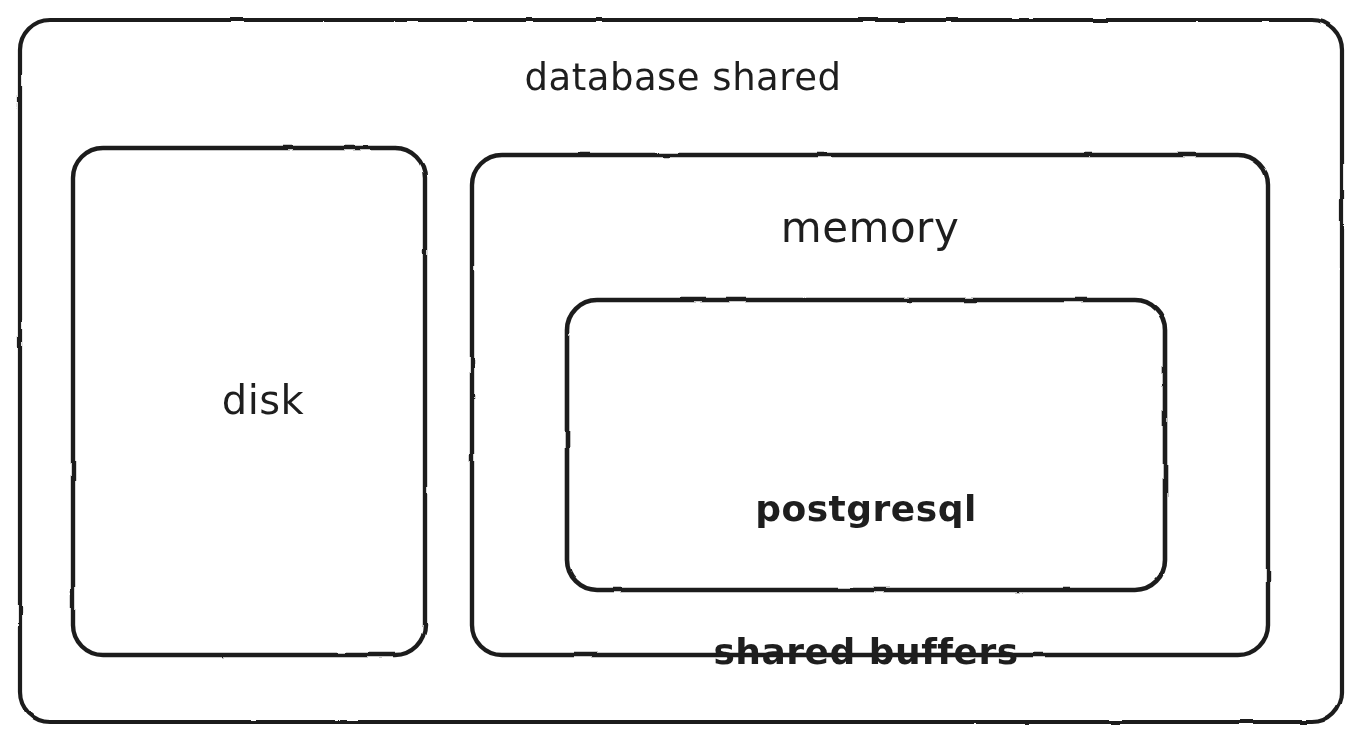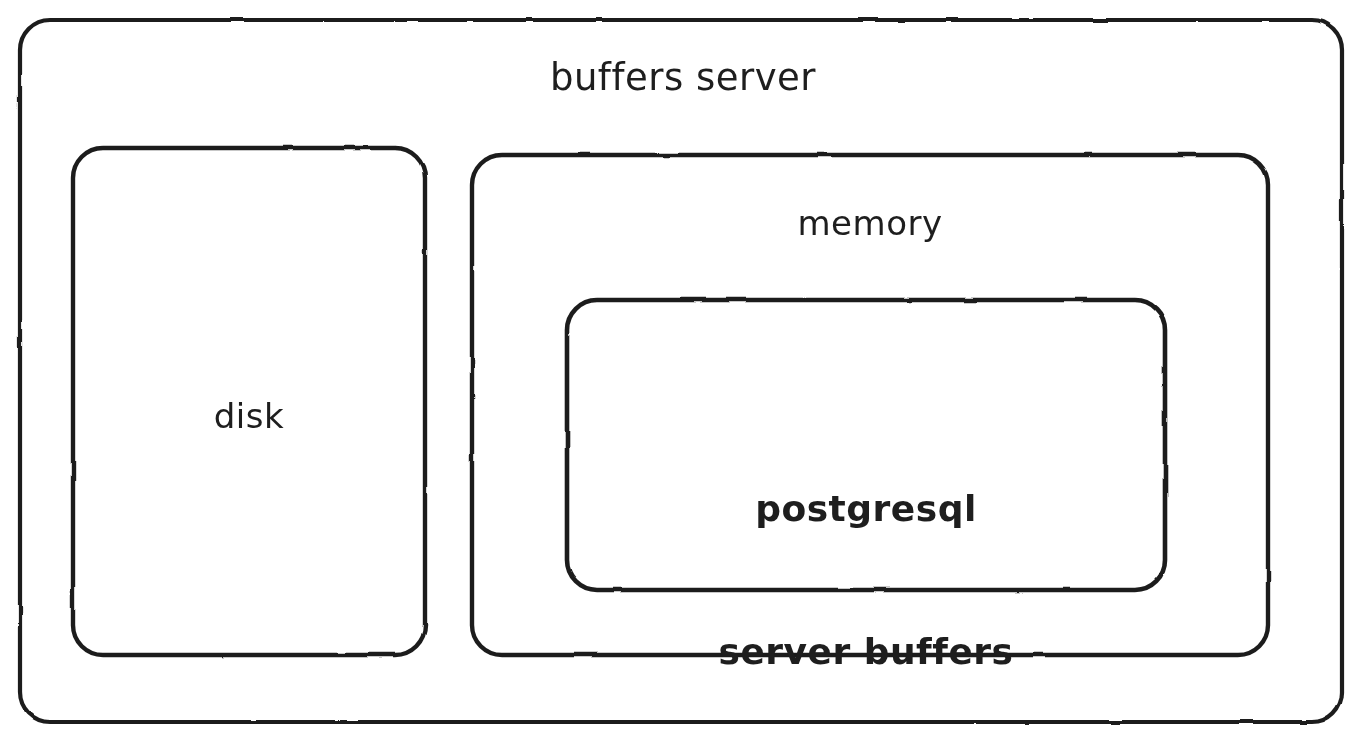--- a/index.html
+++ b/index.html
@@ -42,29 +42,28 @@
     left: 0;
     right: 0;
     top: 57px;
     font-size: 37px;
   }
   
   #label-memory {
     left: 472px;
     width: 796px;
     top: 204px;
-    font-size: 34px;
+    font-size: 42px;
   }
   
   #label-disk {
-    left: 73px;
+    left: 87px;
     width: 352px;
     top: 377px;
-    font-size: 34px;
-    margin-top: 20px;
+    font-size: 40px;
   }
   
   #label-shared-buffers {
     left: 567px;
     width: 598px;
     top: 389px;
     font-size: 36px;
     line-height: 1.33;
   }
   .lbl-line {
@@ -90,24 +89,24 @@
       <rect x="20" y="20" width="1322" height="702" rx="30" ry="30" stroke-width="4.2"></rect>
 
       <rect x="73" y="148" width="352" height="507" rx="30" ry="30" stroke-width="4.4"></rect>
 
       <rect x="472" y="155" width="796" height="500" rx="30" ry="30" stroke-width="4.4"></rect>
 
       <rect x="567" y="300" width="598" height="290" rx="30" ry="30" stroke-width="4.6"></rect>
     </g>
   </svg>
 
-  <div class="box-label" id="label-database-server">buffers server</div>
+  <div class="box-label" id="label-database-server">database shared</div>
 
   <div class="box-label" id="label-memory">memory</div>
 
   <div class="box-label" id="label-disk">disk</div>
 
   <div class="box-label" id="label-shared-buffers">
     <span class="lbl-line">postgresql</span>
-    <span class="lbl-line">server buffers</span>
+    <span class="lbl-line">shared buffers</span>
   </div>
 
 </div>
 
 </body></html>

